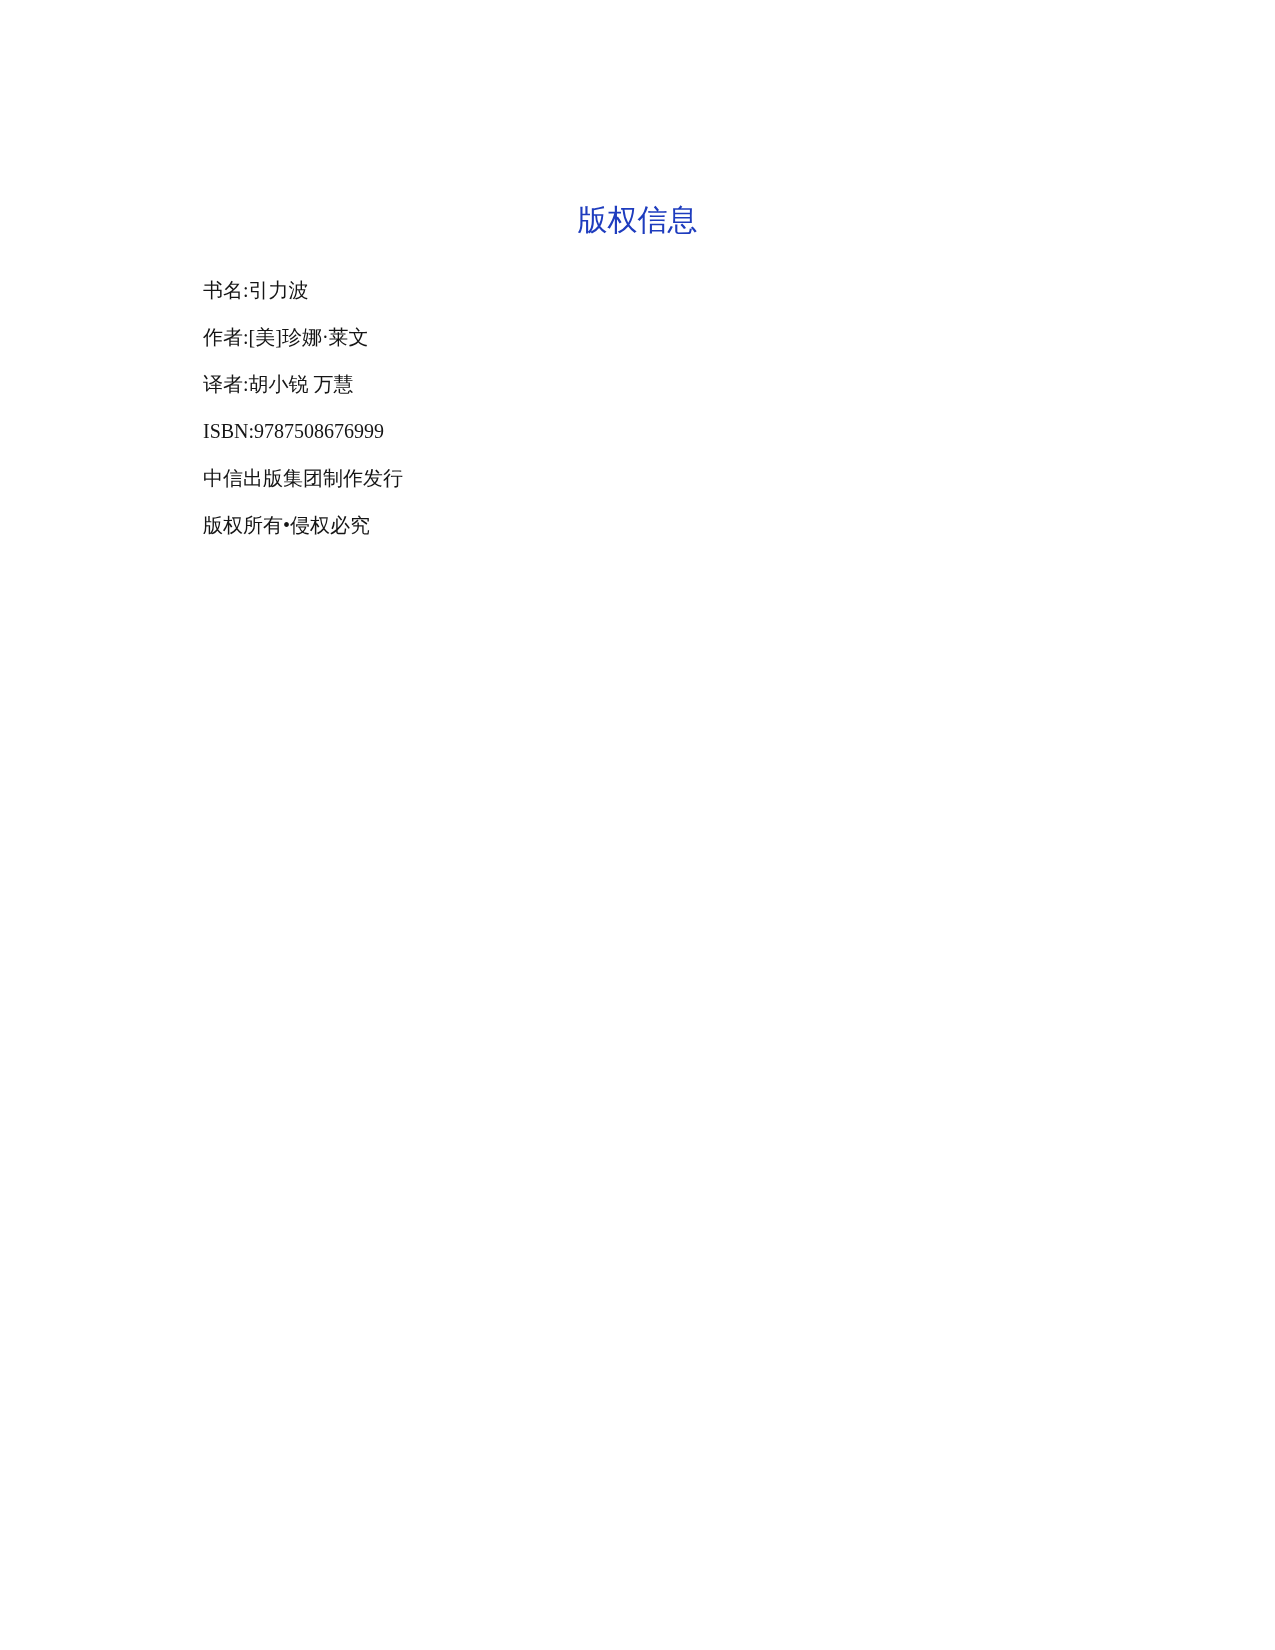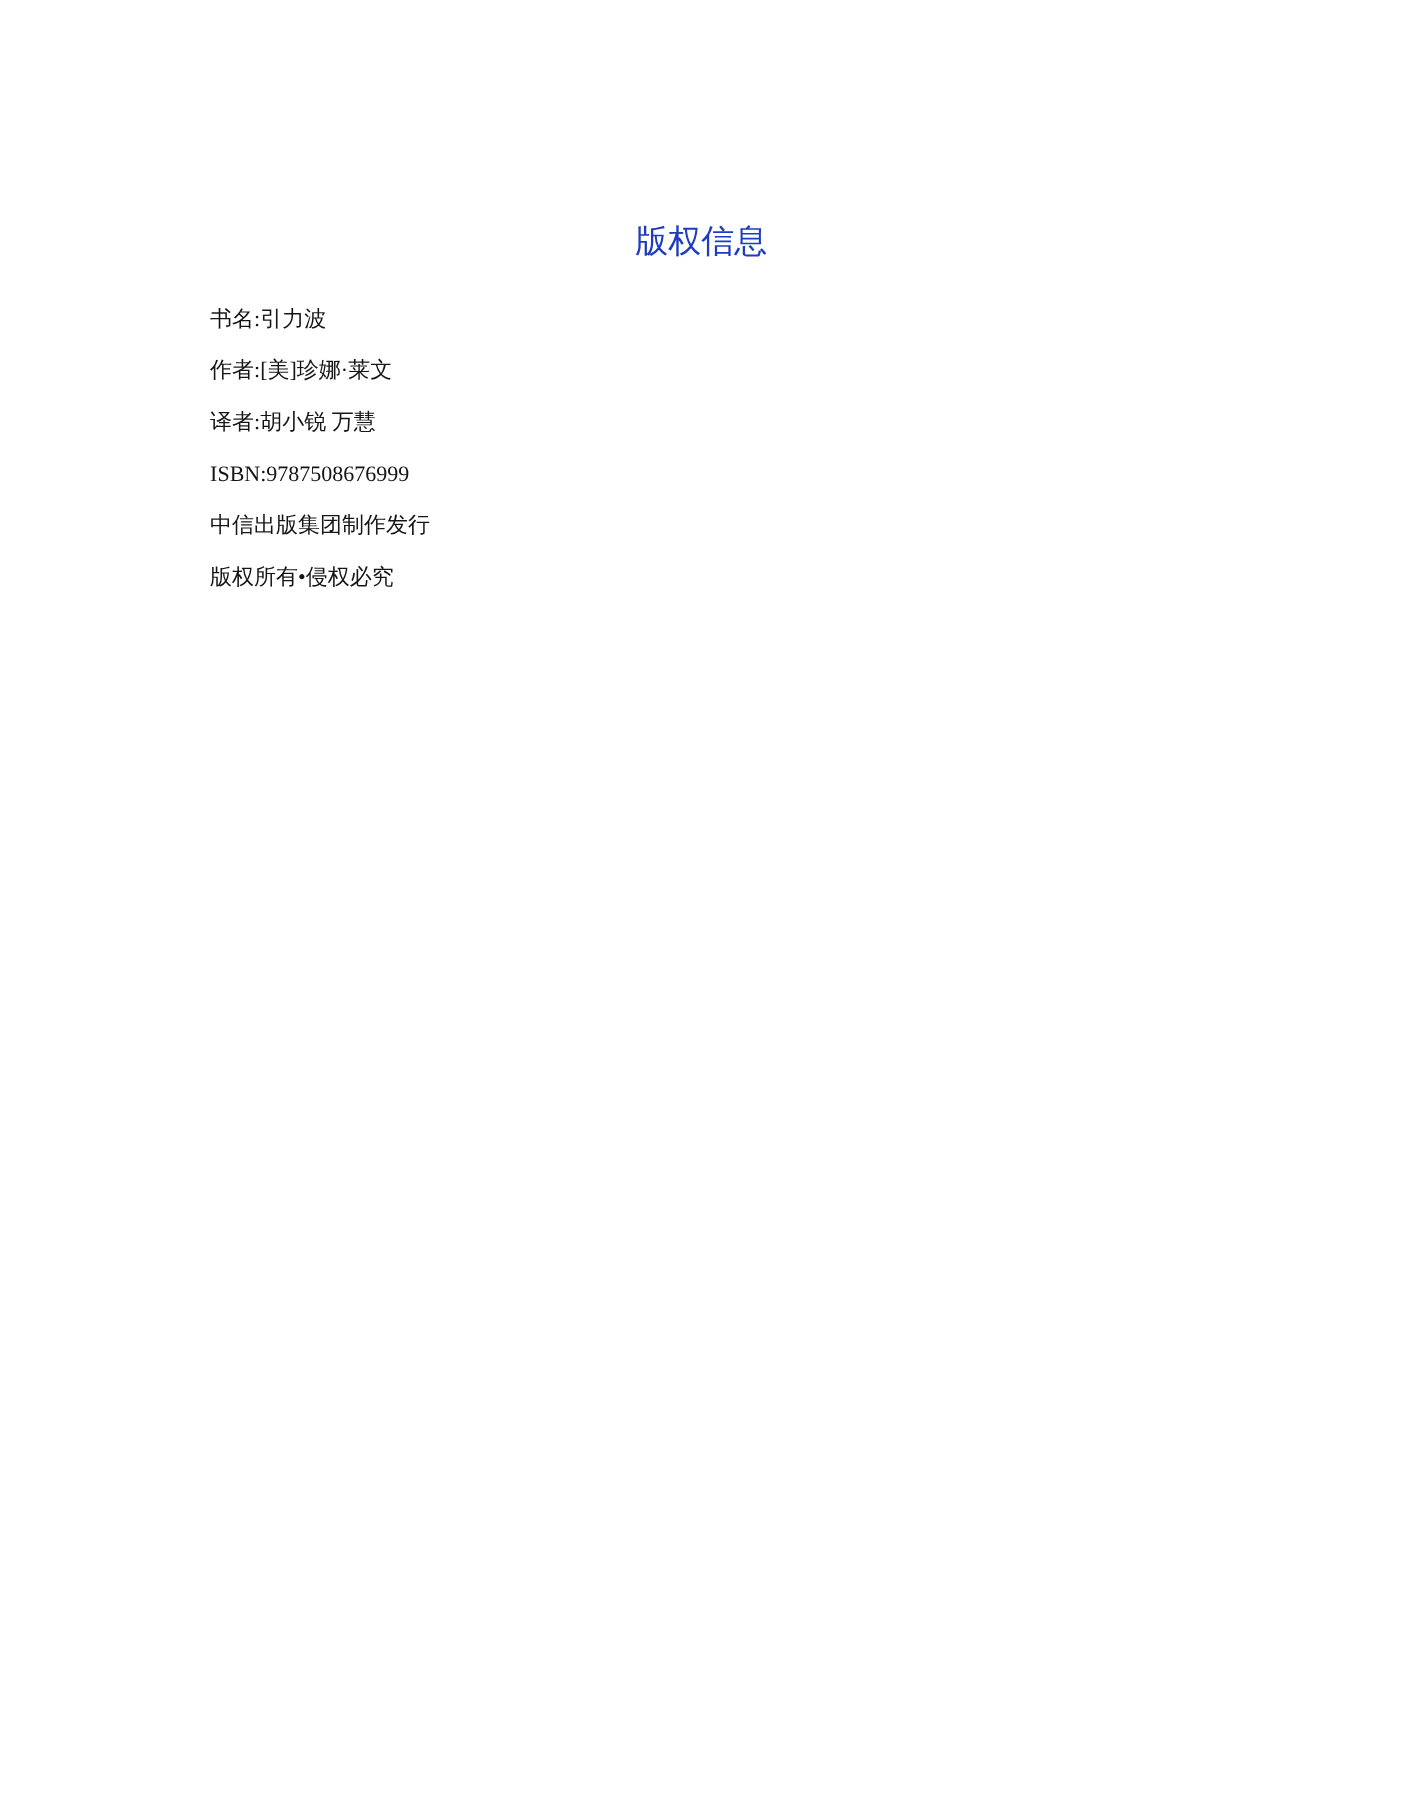--- a/index.html
+++ b/index.html
@@ -28,21 +28,21 @@
     font-weight: normal;
     
   }
   .body-block {
     position: absolute;
     top: 280px;
     left: 187px;
     
   }
   .body-block p {
-    margin: 0 0 26px 4px;
+    margin: 0 0 26px 16px;
     font-size: 20px;
     line-height: 21px;
     white-space: pre;
   }
 </style>
 </head>
 <body>
 
 <div class="page" style="background: rgb(255, 255, 255);">
 

